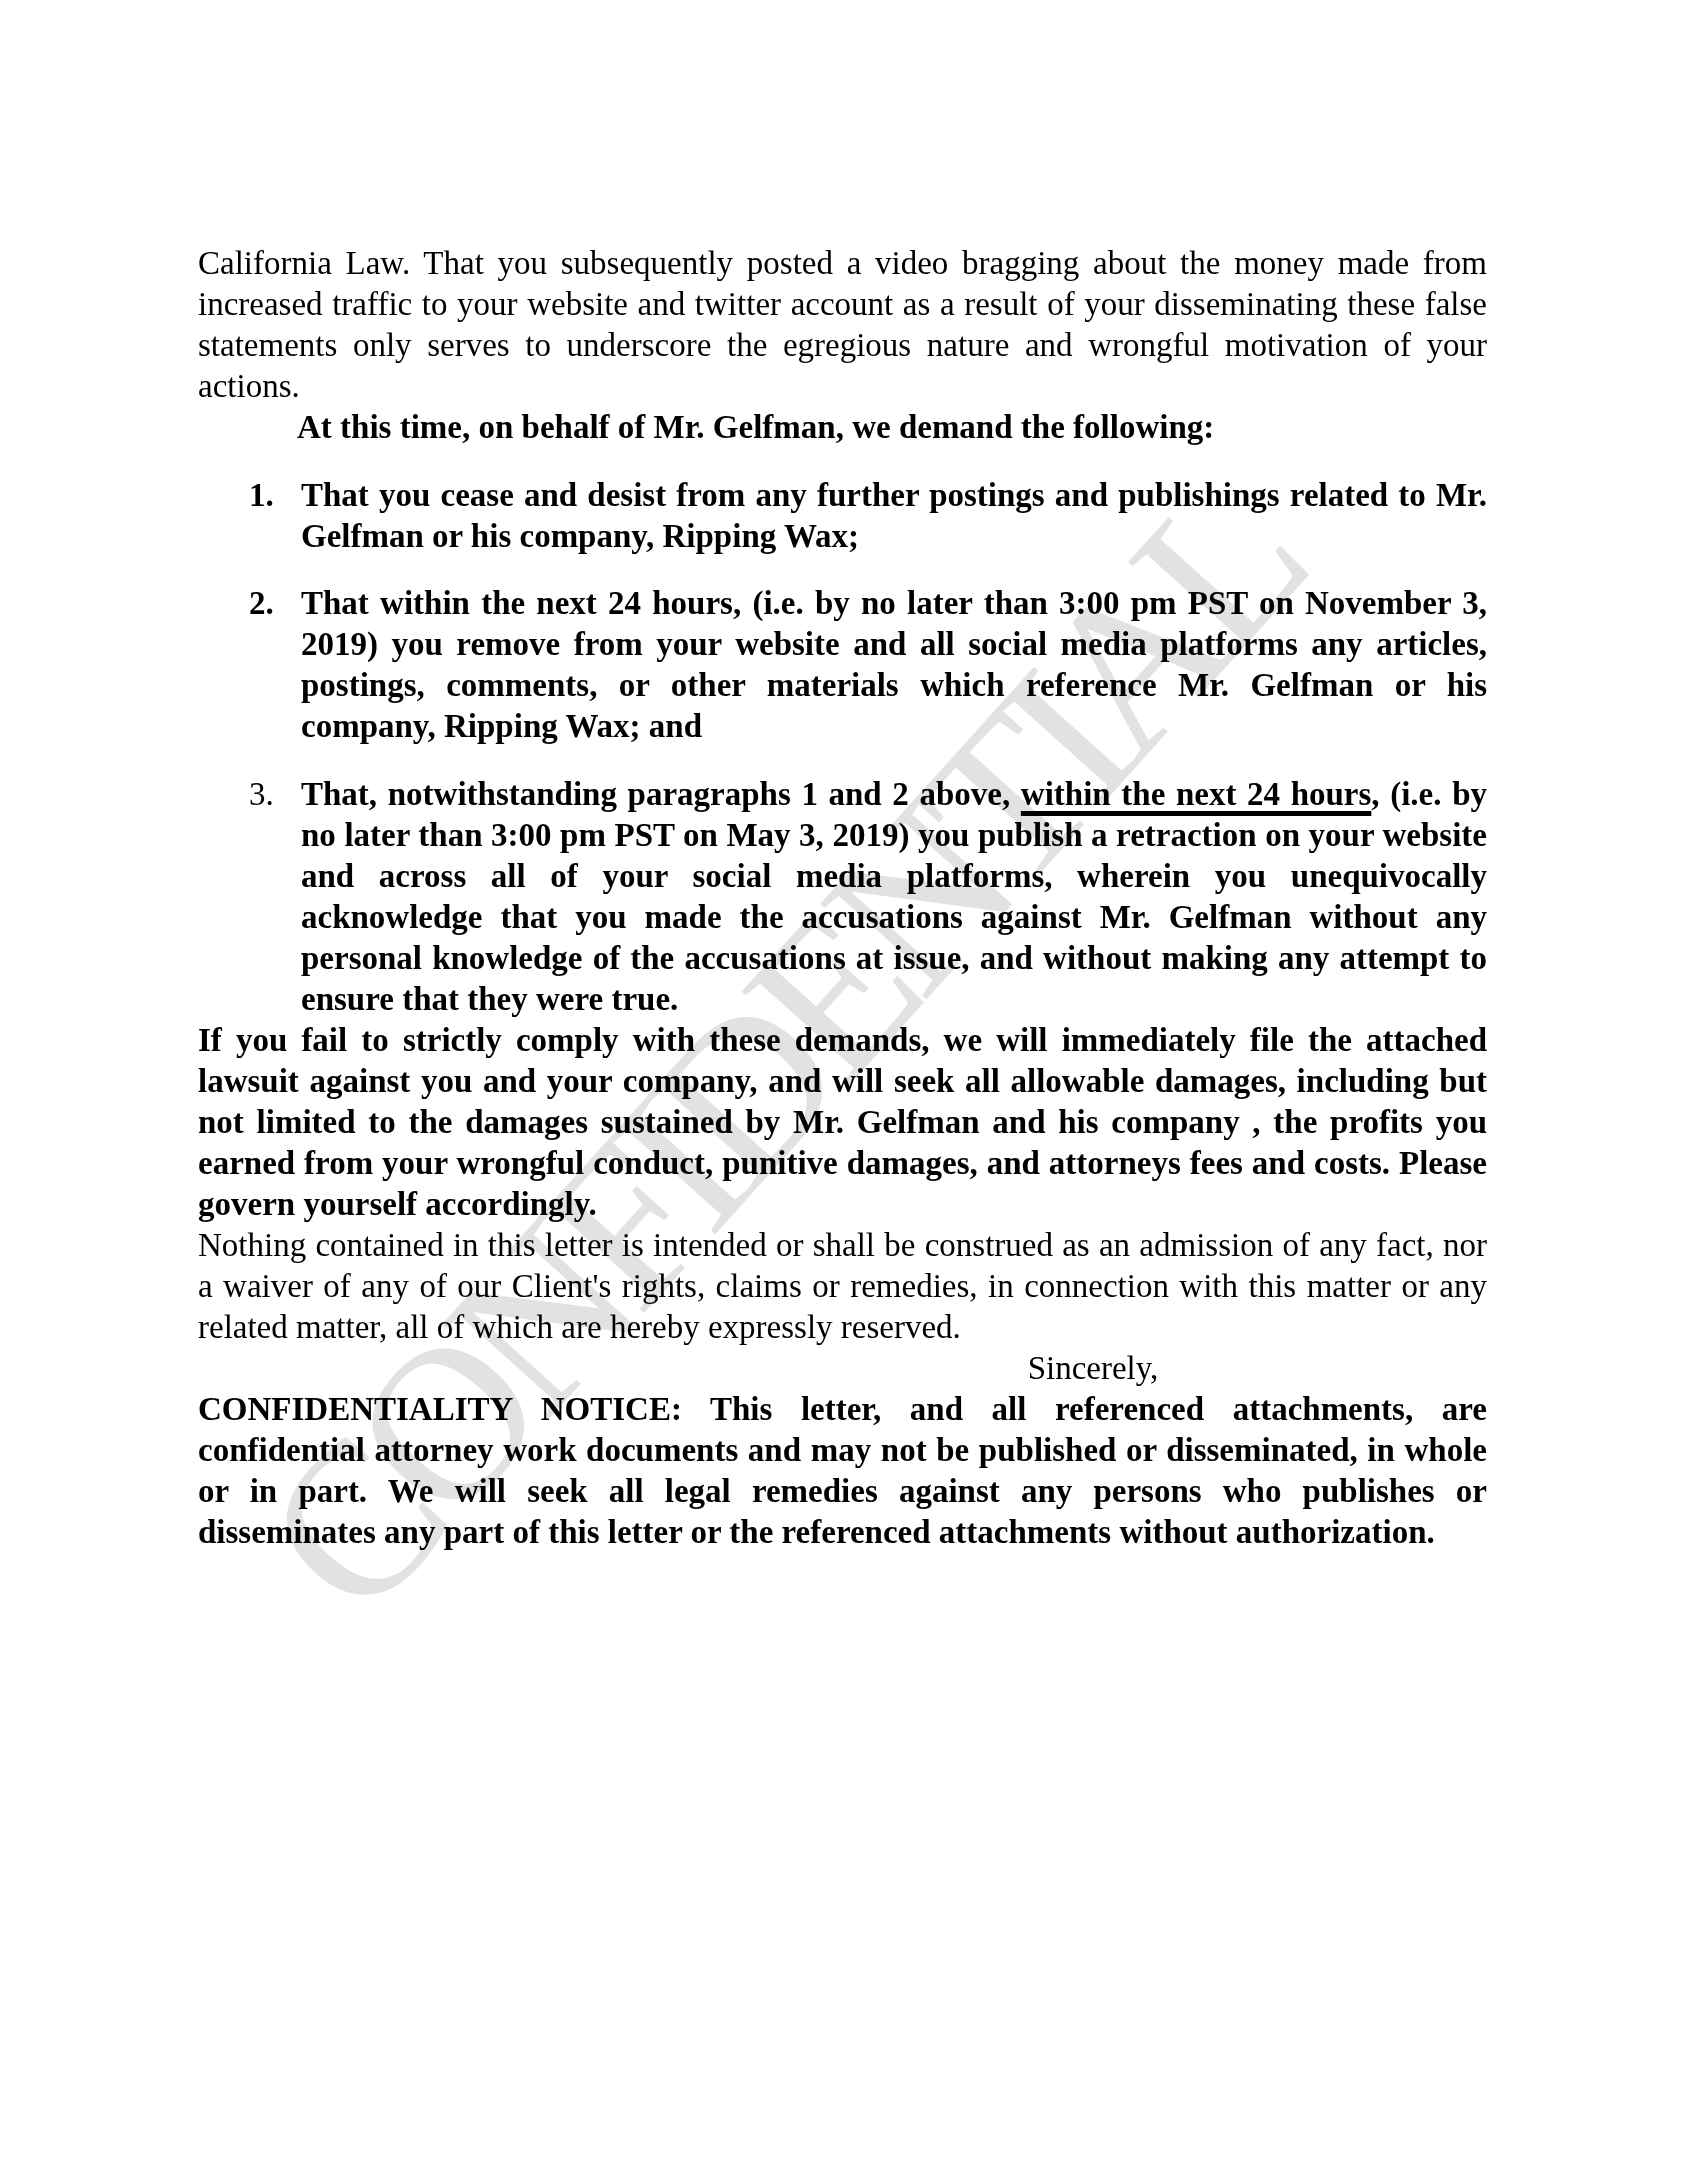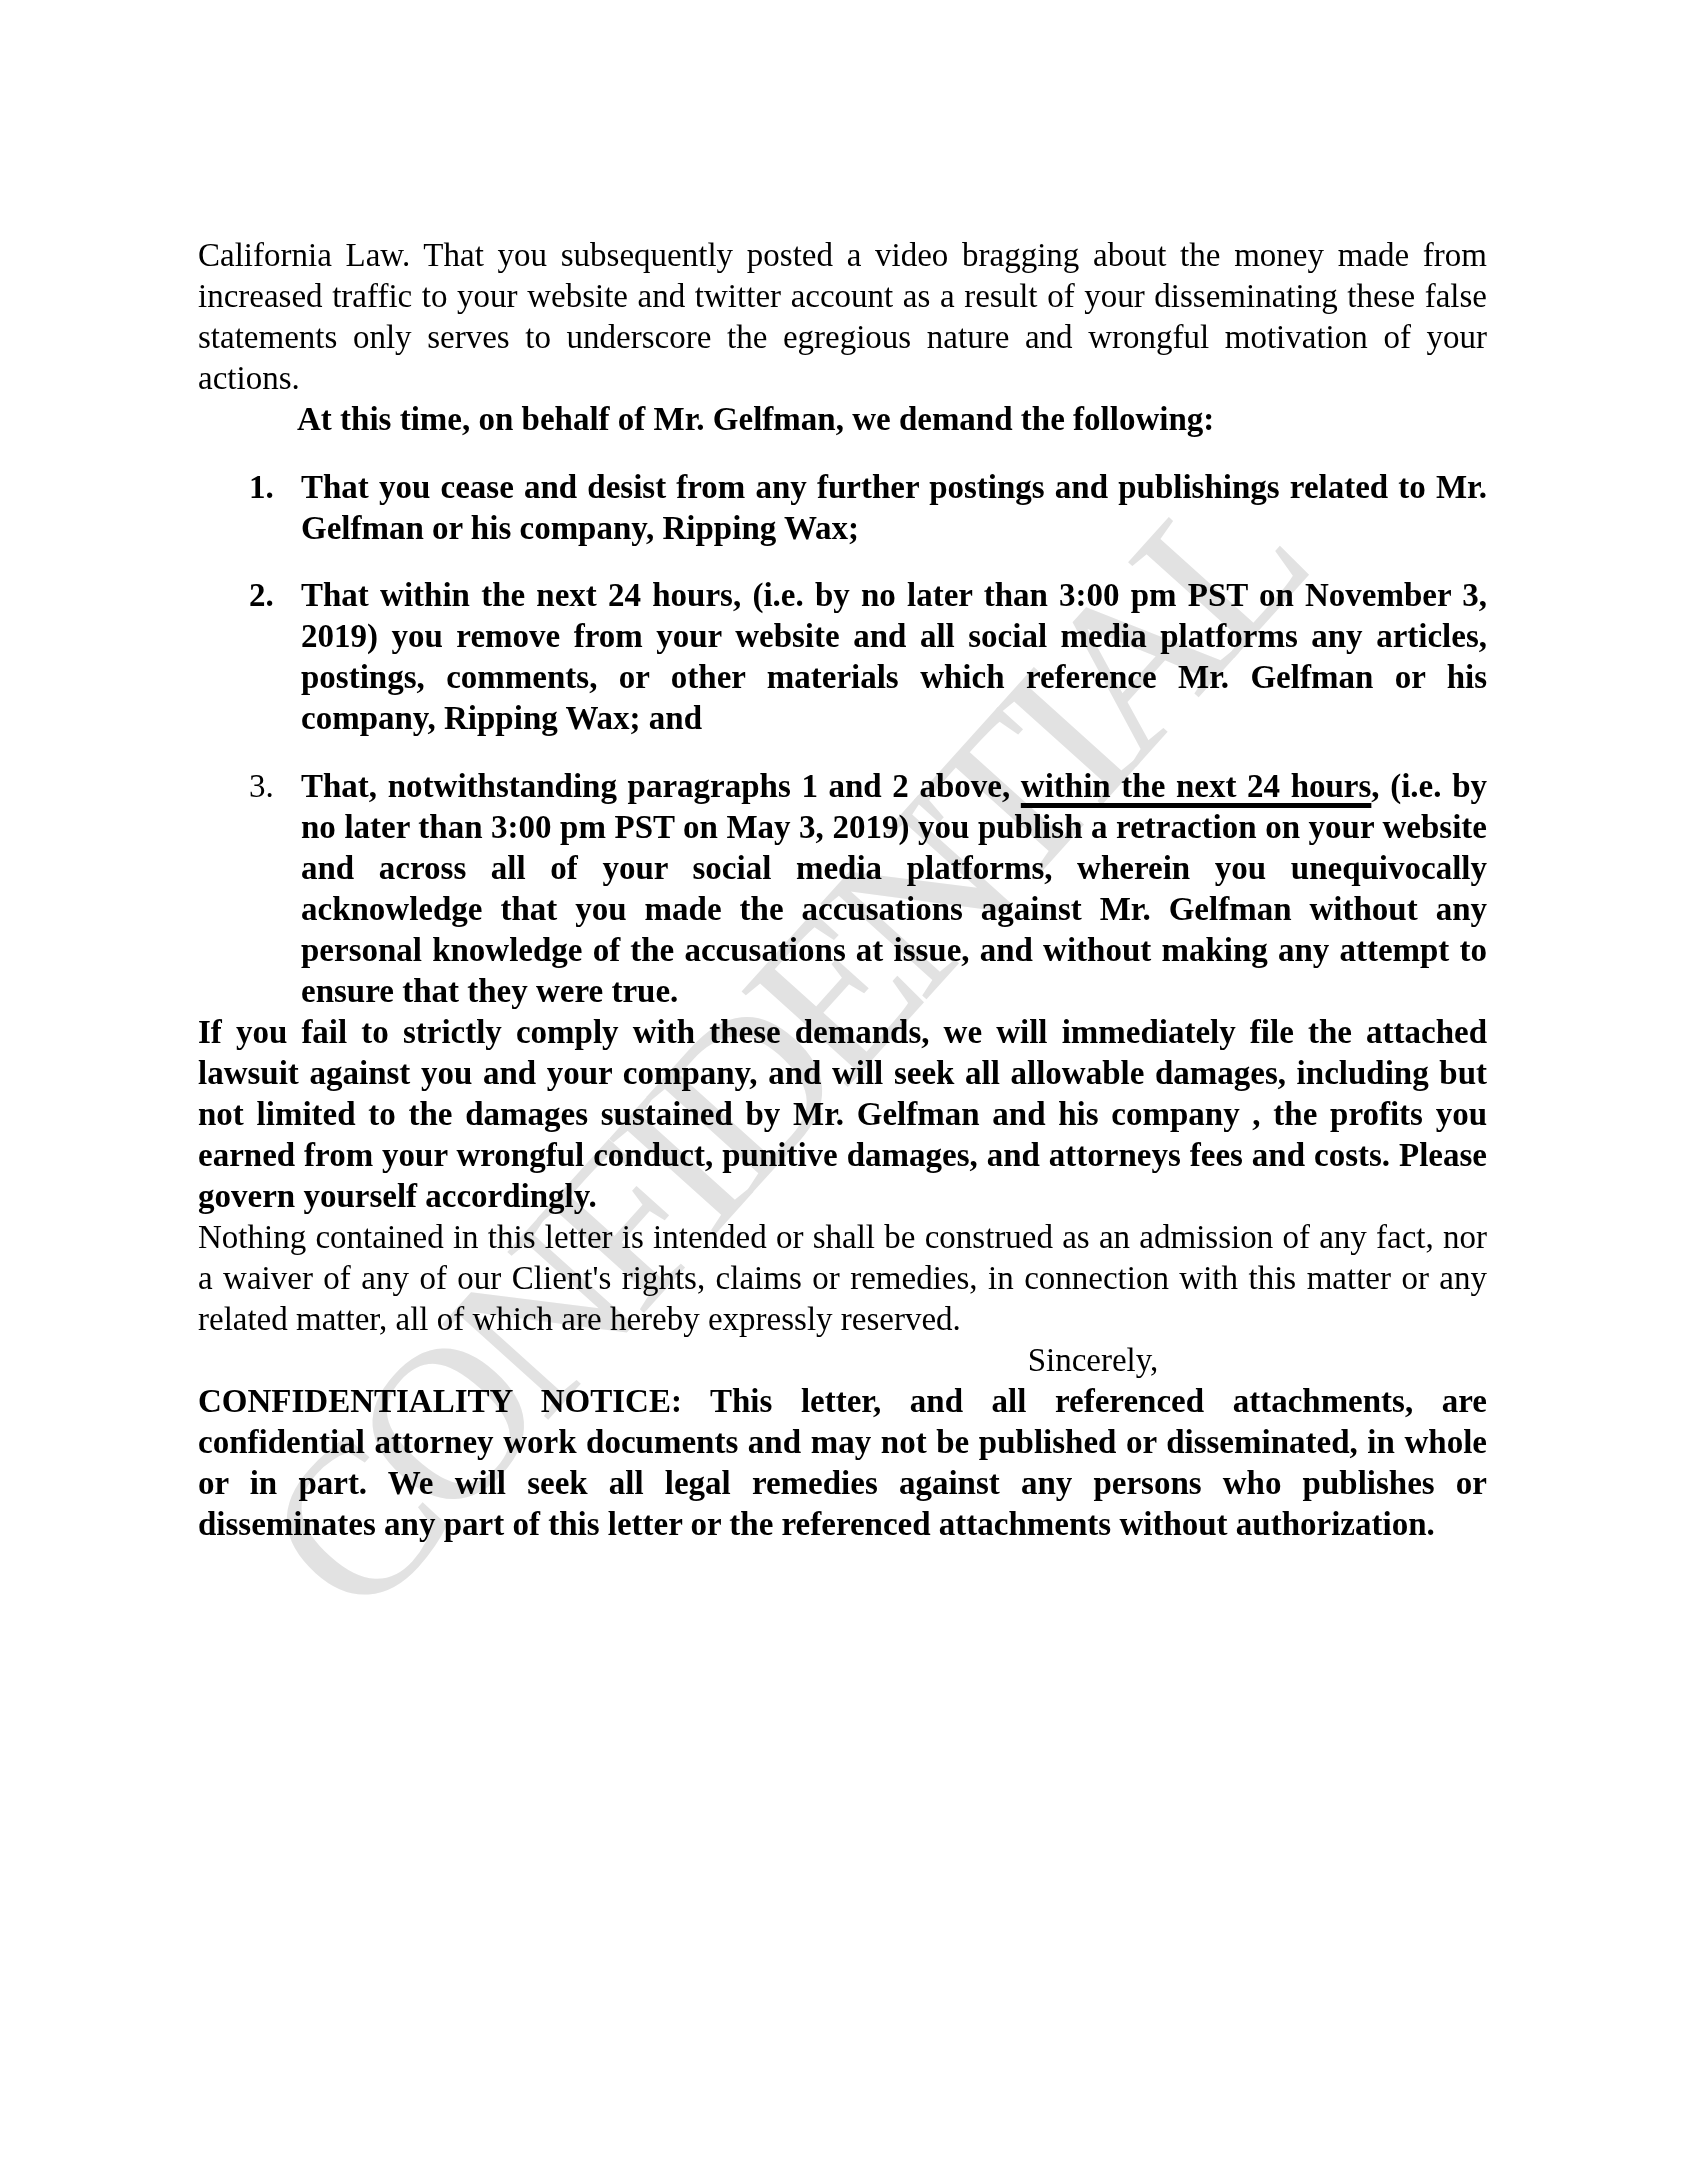--- a/index.html
+++ b/index.html
@@ -27,21 +27,21 @@
     font-size: 218px;
     letter-spacing: -0.07em;
     color: #e2e2e2;
     white-space: nowrap;
     z-index: 0;
     user-select: none;
   }
   .content {
     position: absolute;
     left: 198px;
-    top: 235px;
+    top: 243px;
     width: 1289px;
     z-index: 1;
     font-size: 33px;
     line-height: 41px;
   }
   .content p { margin: 0; }
   .opening { text-align: justify; }
   .demand-intro {
     font-weight: bold;
     text-indent: 99px;

